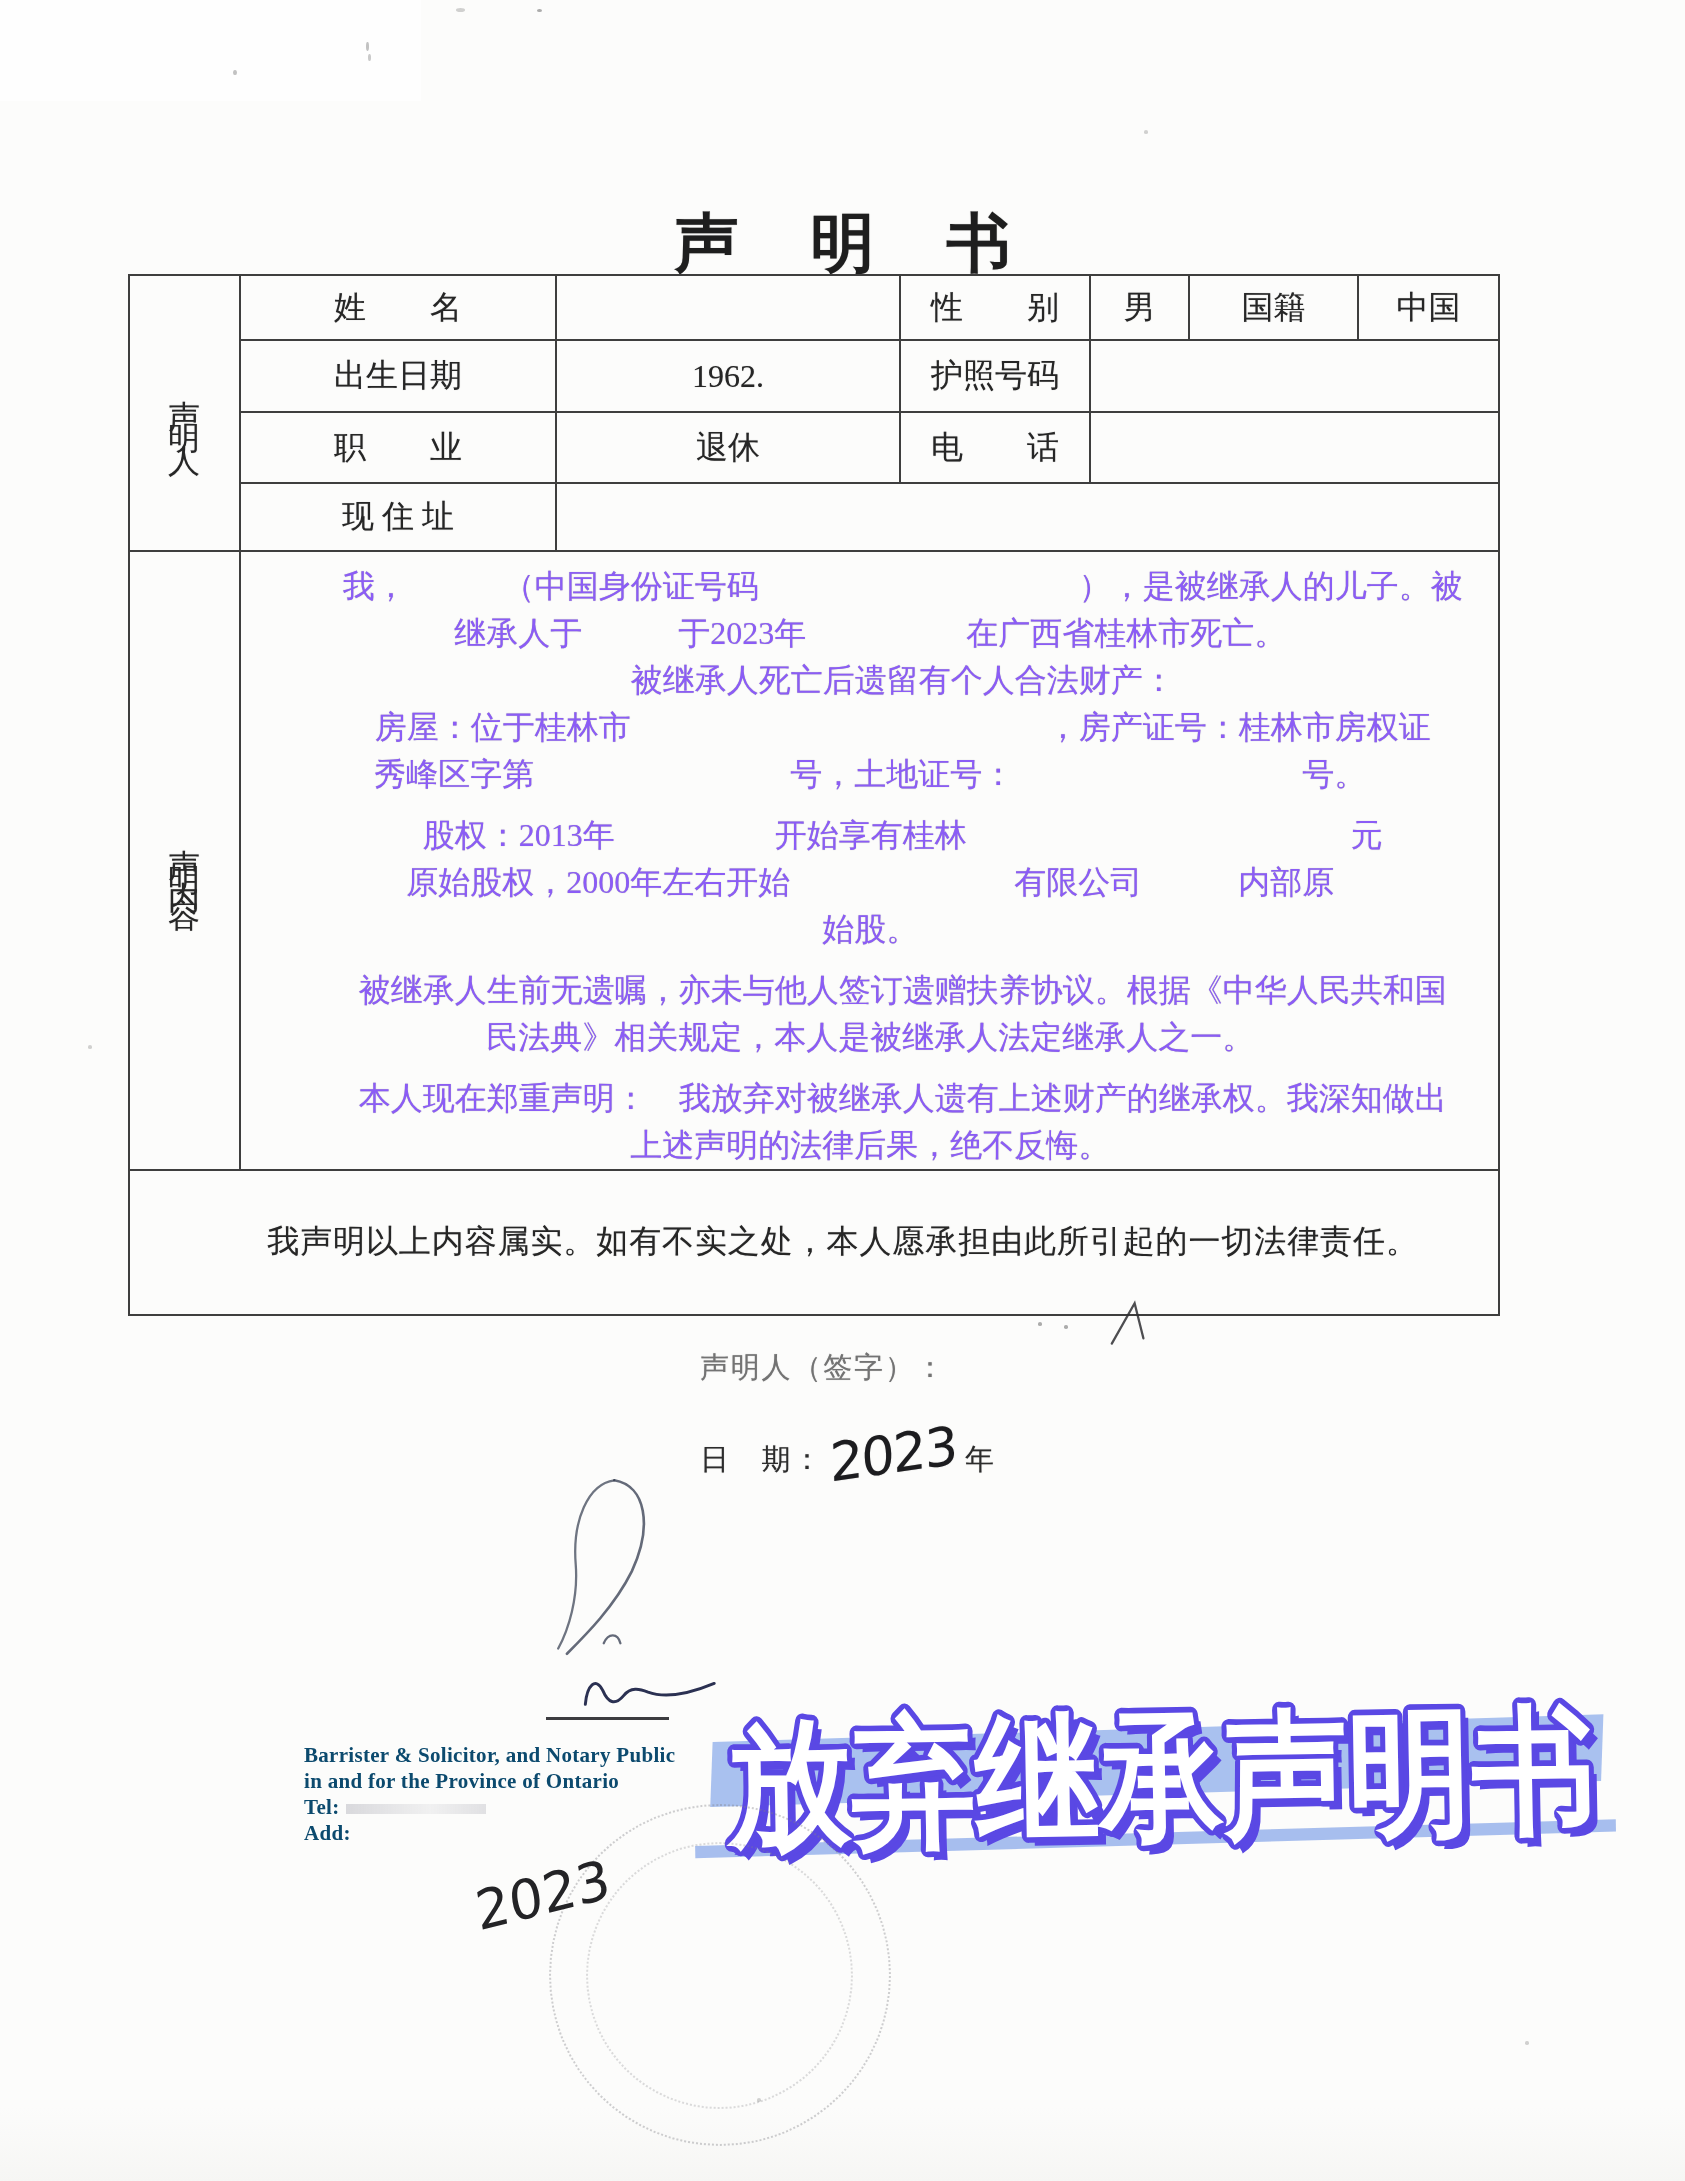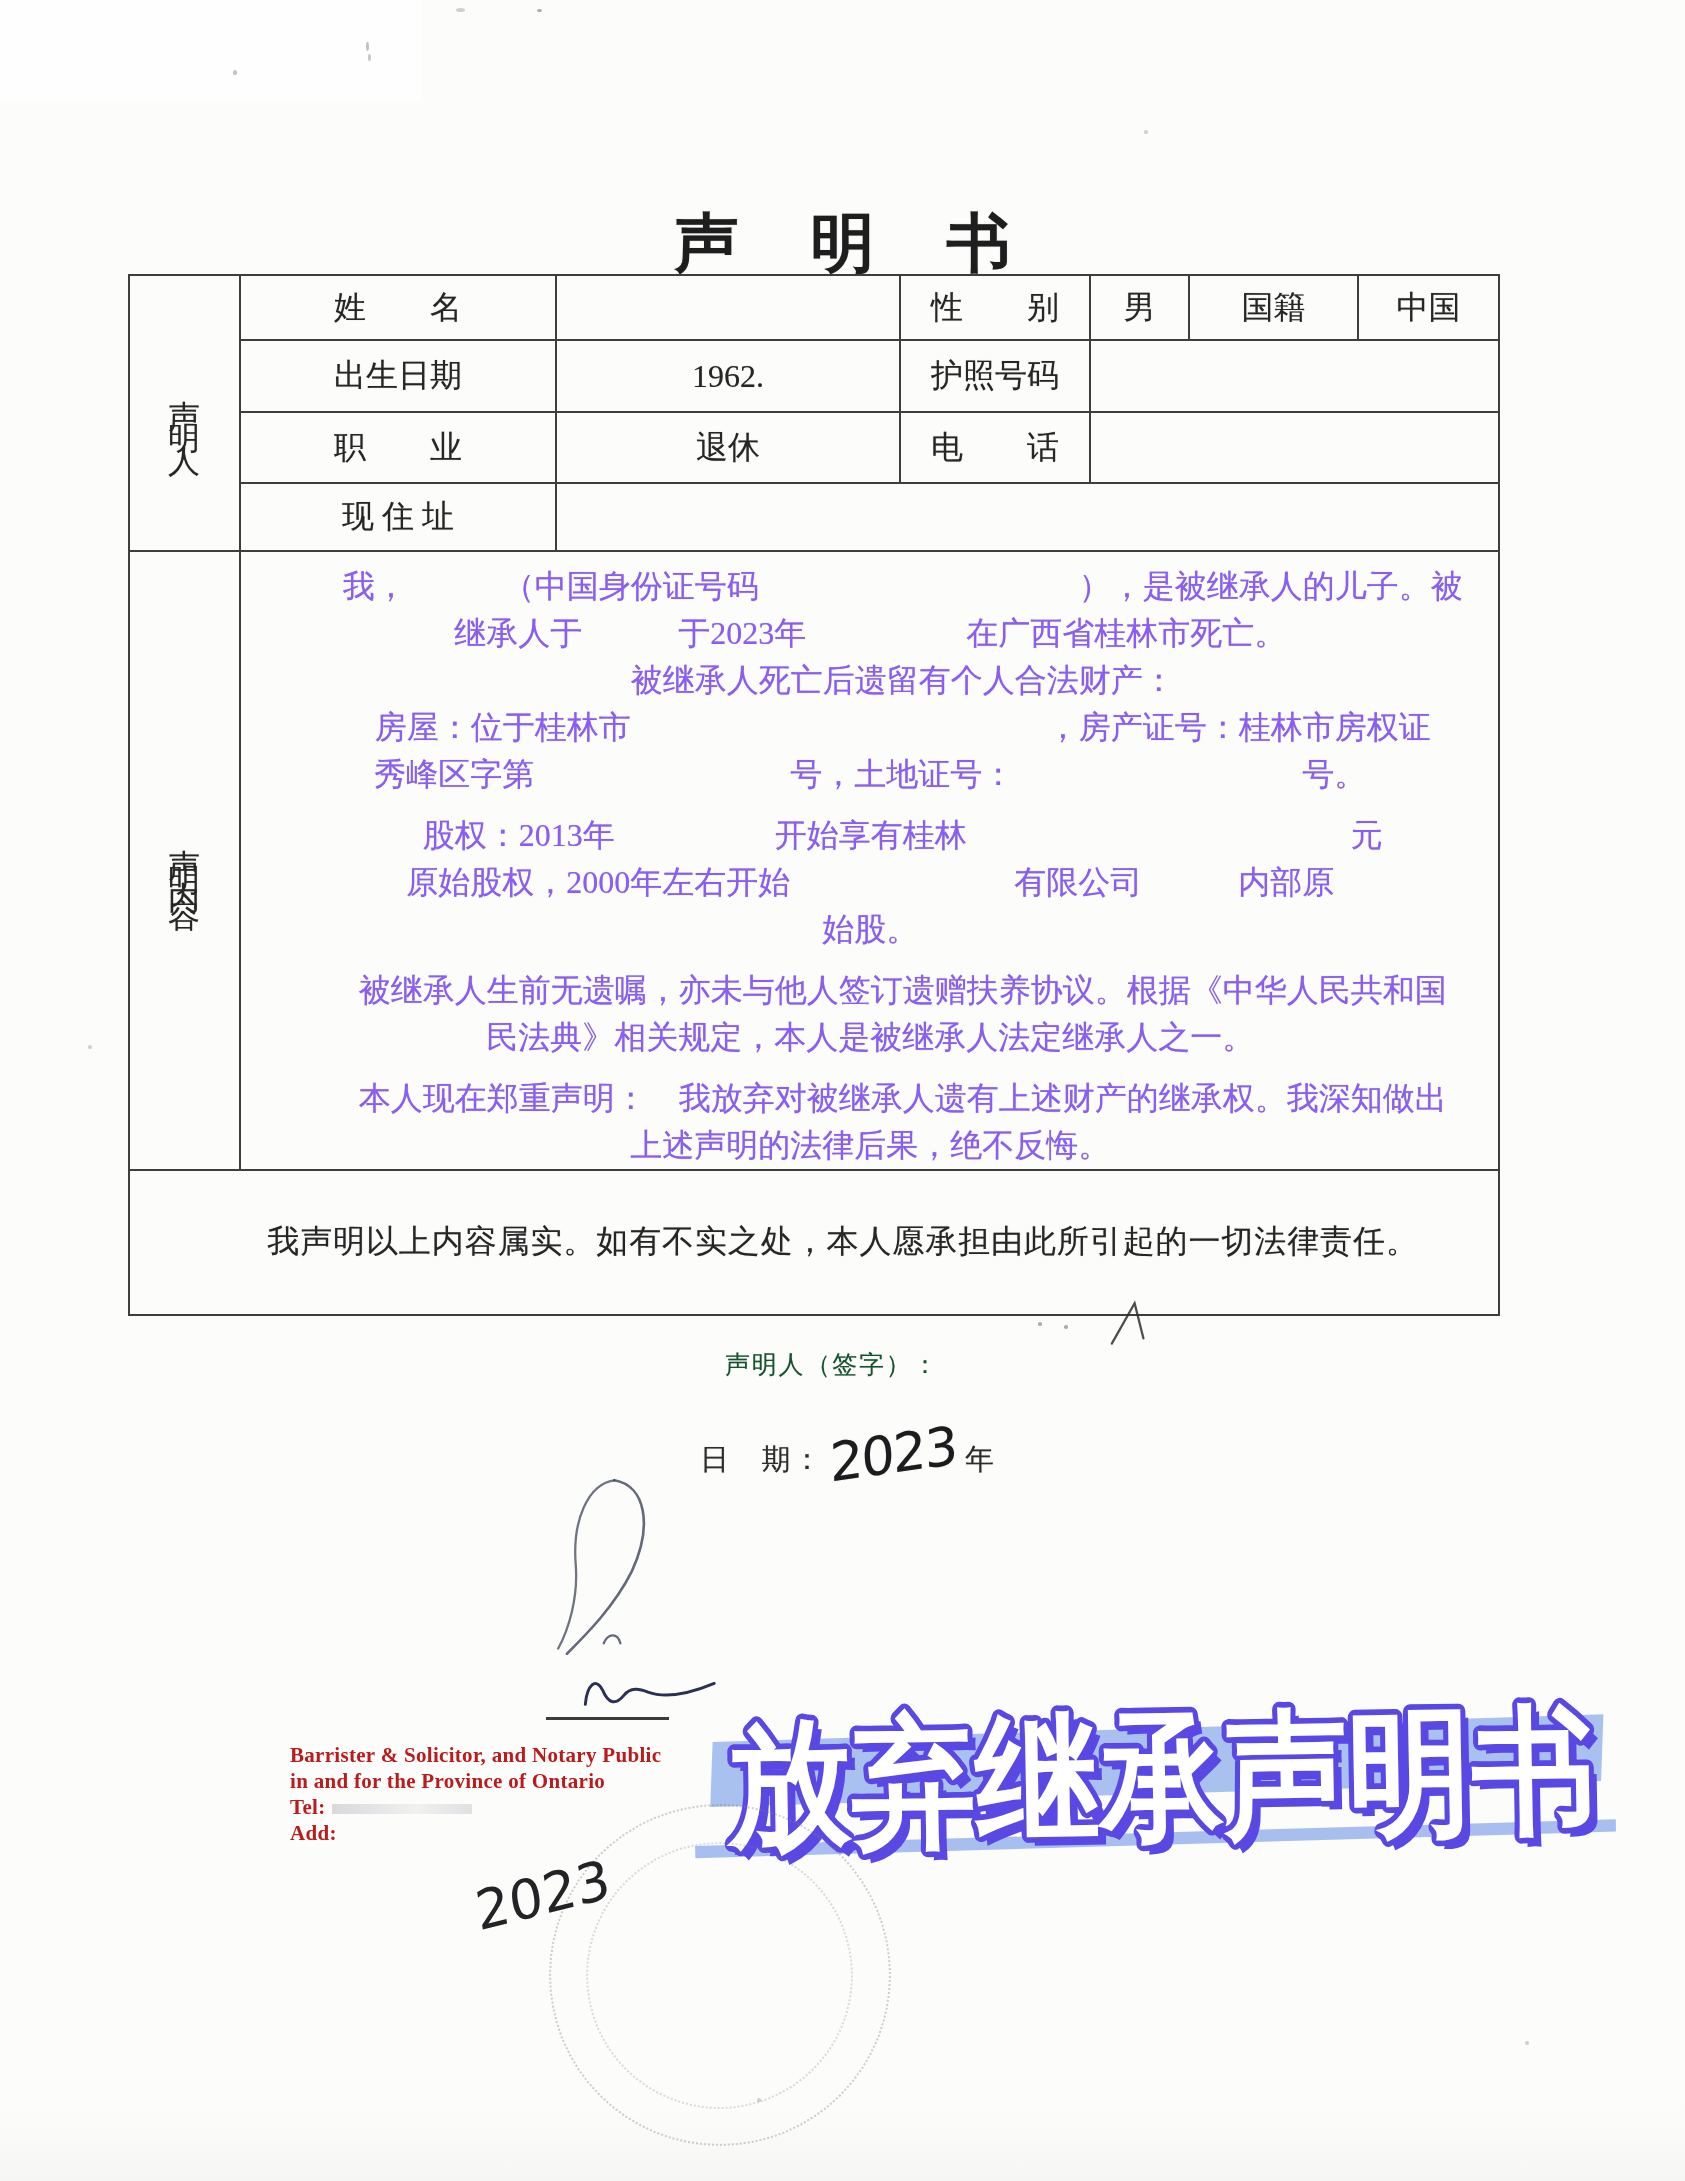--- a/index.html
+++ b/index.html
@@ -24,36 +24,36 @@
   .vlabel span { writing-mode:vertical-rl; text-orientation:upright; font-size:32px; }
   .vl-person span { letter-spacing:23px; }
   .vl-content span { letter-spacing:16px; }
   td.content-cell { text-align:left; vertical-align:top; padding:10.5px 5.3px 0 7px; }
   .cline { font-size:32px; line-height:47px; color:#8b5cf6; white-space:nowrap; }
   .indent { text-indent:65px; }
   .pgap { margin-top:14px;font-family:Liberation Serif, serif; }
   td.affirm-cell { text-align:left; padding-left:58px; font-size:33px; letter-spacing:0.9px; }
 
   
-  .sign-label { position:absolute; left:725px; top:1348px; font-size:25px; color:#14532d; letter-spacing:1.8px;
+  .sign-label { position:absolute; left:700px; top:1348px; font-size:29px; color:#737373; letter-spacing:1.8px;
     text-shadow:0 0 0.9px rgba(40,40,40,.4); }
   .date-line { position:absolute; left:700px; top:1420px; font-size:29px; color:#2c2c2c; letter-spacing:1.8px;
     text-shadow:0 0 0.9px rgba(40,40,40,.4); white-space:nowrap; }
   .hw-2023-inline { display:inline-block; font-family:"DejaVu Sans",sans-serif; font-size:53px;
     font-weight:400; color:#1c1c1f; transform:rotate(-8deg) skewX(-6deg) translateY(3.5px);
     margin:0 8.8px 0 5.3px; letter-spacing:-1.8px; }
 
   
   .attestation { position:absolute; left:246px; top:1512px; font-family:"Liberation Mono",monospace;
     font-size:27px; line-height:47px; color:#39393b; letter-spacing:0.9px; }
 
   
   .notary-underline { position:absolute; left:546px; top:1717px; width:123px; height:2.6px; background:#3c3c40; }
-  .notary-block { position:absolute; left:290px; top:1742px; width:439px; font-size:21px; line-height:26px;
-    font-weight:600; color:#b91c1c; letter-spacing:0.3px; filter:blur(0.4px); }
+  .notary-block { position:absolute; left:304px; top:1742px; width:439px; font-size:21px; line-height:26px;
+    font-weight:600; color:#0c4a6e; letter-spacing:0.3px; filter:blur(0.4px); }
   .tel-smudge { display:inline-block; width:140px; height:10.5px; margin-left:7px;
     background:linear-gradient(90deg, rgba(60,60,85,.18), rgba(60,60,85,.06) 60%, rgba(60,60,85,.14)); }
 
   
   .stroke-svg { position:absolute; }
   .hw-year-bottom { position:absolute; left:474px; top:1864px; font-family:"DejaVu Sans",sans-serif;
     font-size:54px; color:#232326; transform:rotate(-14deg) skewX(-5deg); letter-spacing:0px; }
 
   
   .stamp-outer { position:absolute; left:549px; top:1804px; width:342px; height:342px; border-radius:50%;

